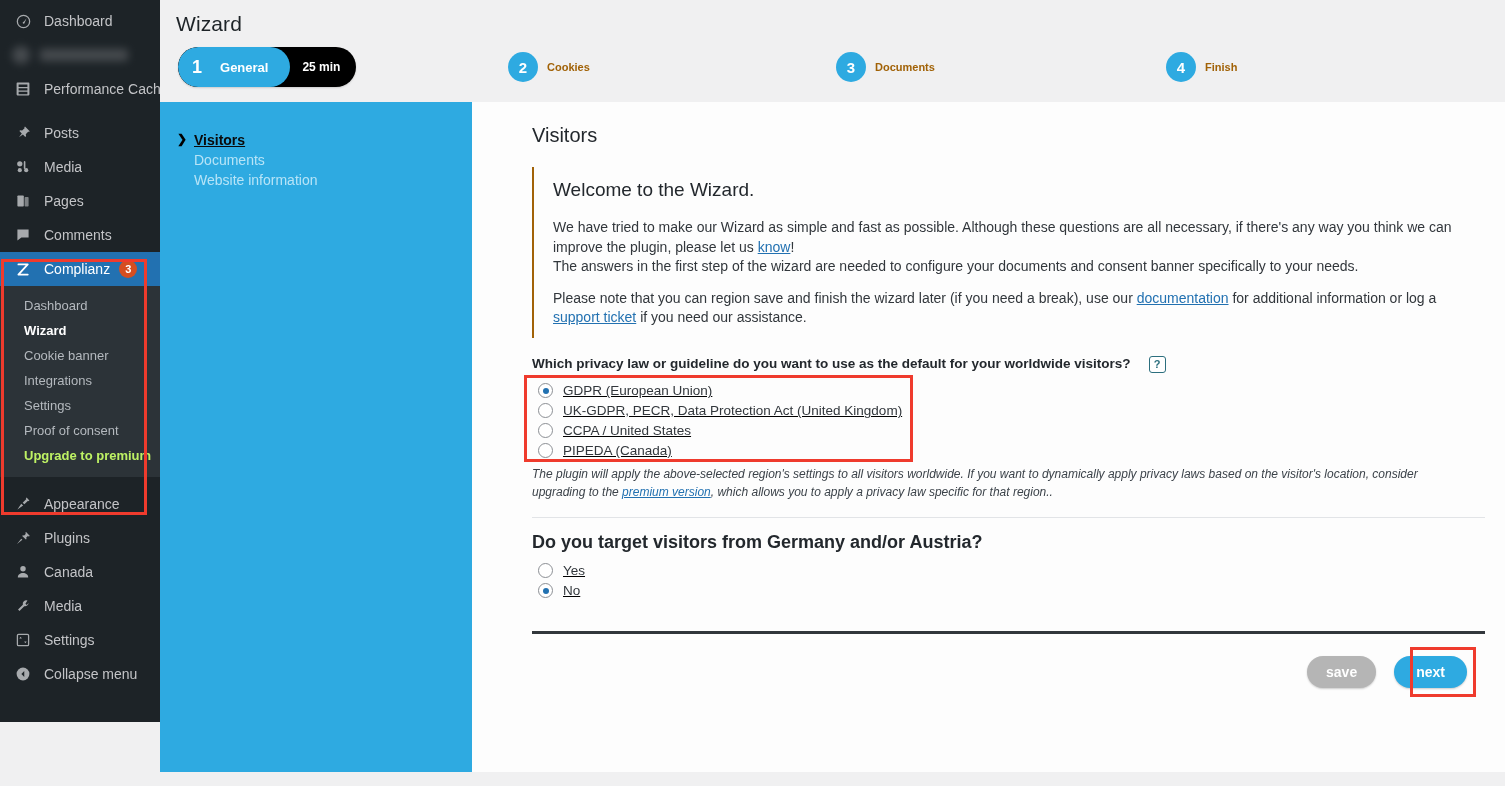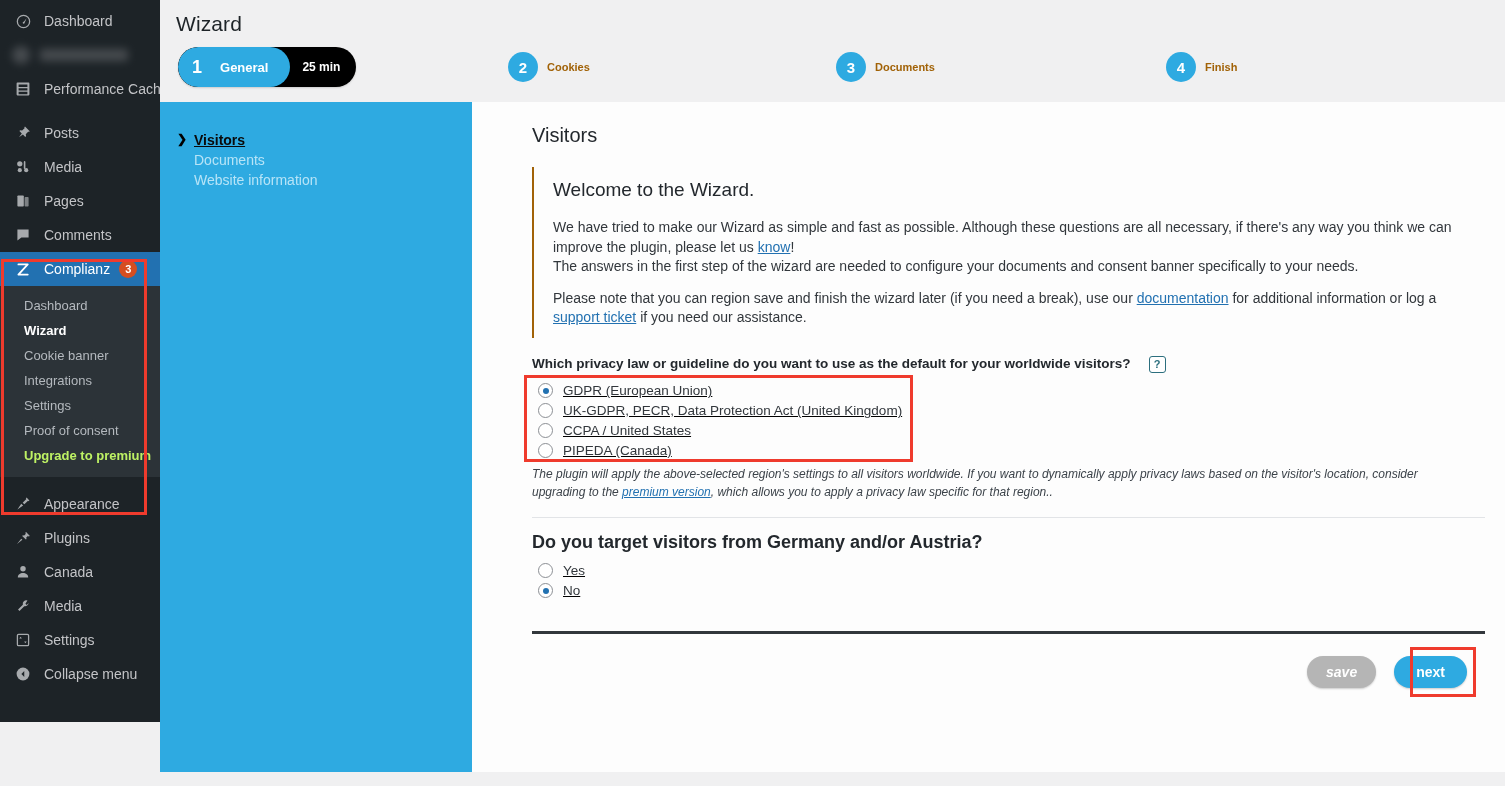--- a/index.html
+++ b/index.html
@@ -221,21 +221,21 @@
   }
   .btn {
     border: none; border-radius: 18px;
     height: 32px; min-width: 62px;
     font-size: 14px; font-weight: 700;
     color: #fff;
     cursor: pointer;
     font-family: "Liberation Sans", sans-serif;
     box-shadow: 0 1px 2px rgba(0,0,0,.2);
   }
-  .btn.save { background: #b5b5b5; padding: 0 19px; font-style: italic;}
+  .btn.save { background: #b5b5b5; padding: 0 19px;}
   .btn.next { background: #2eaae1; padding: 0 22px;}
 </style>
 </head>
 <body>
 
 <div class="screen">
 
   <nav class="wp-sidebar">
 
     <div class="wp-item">

